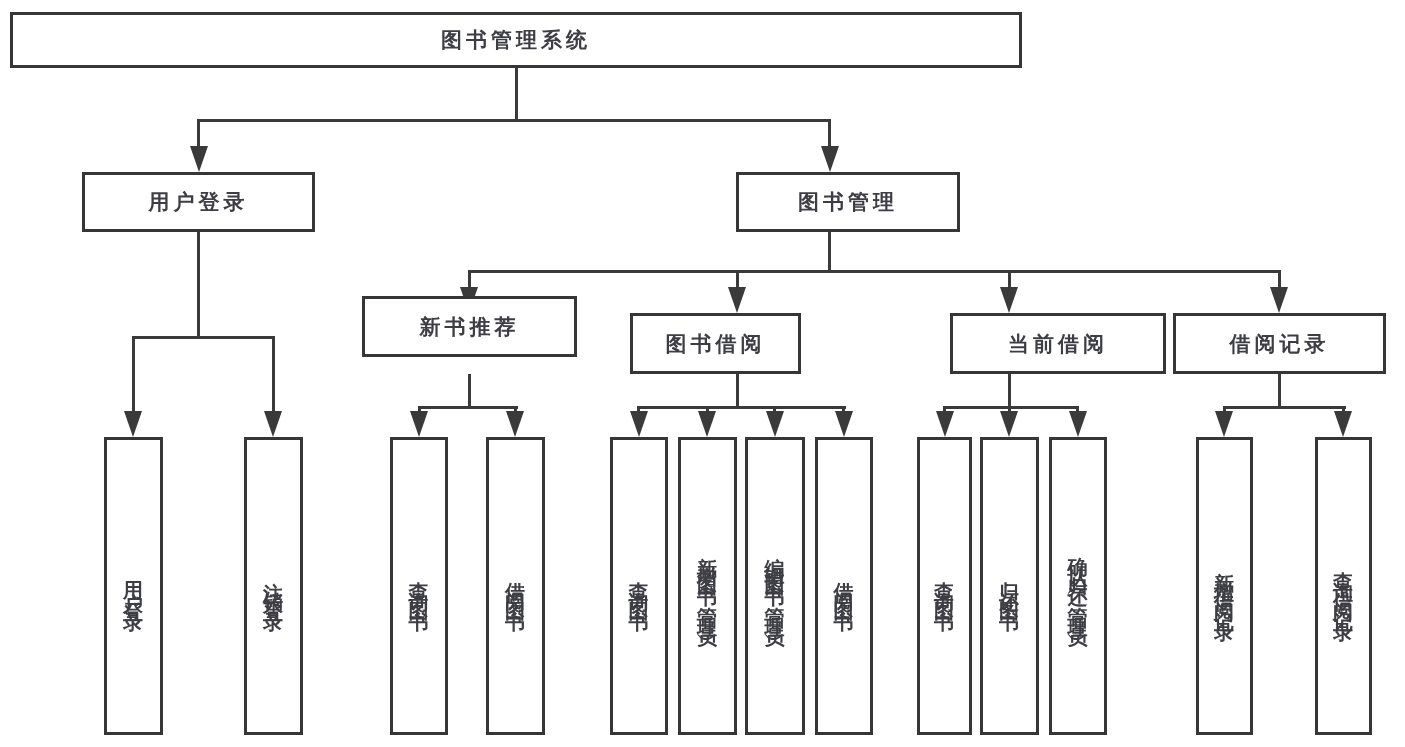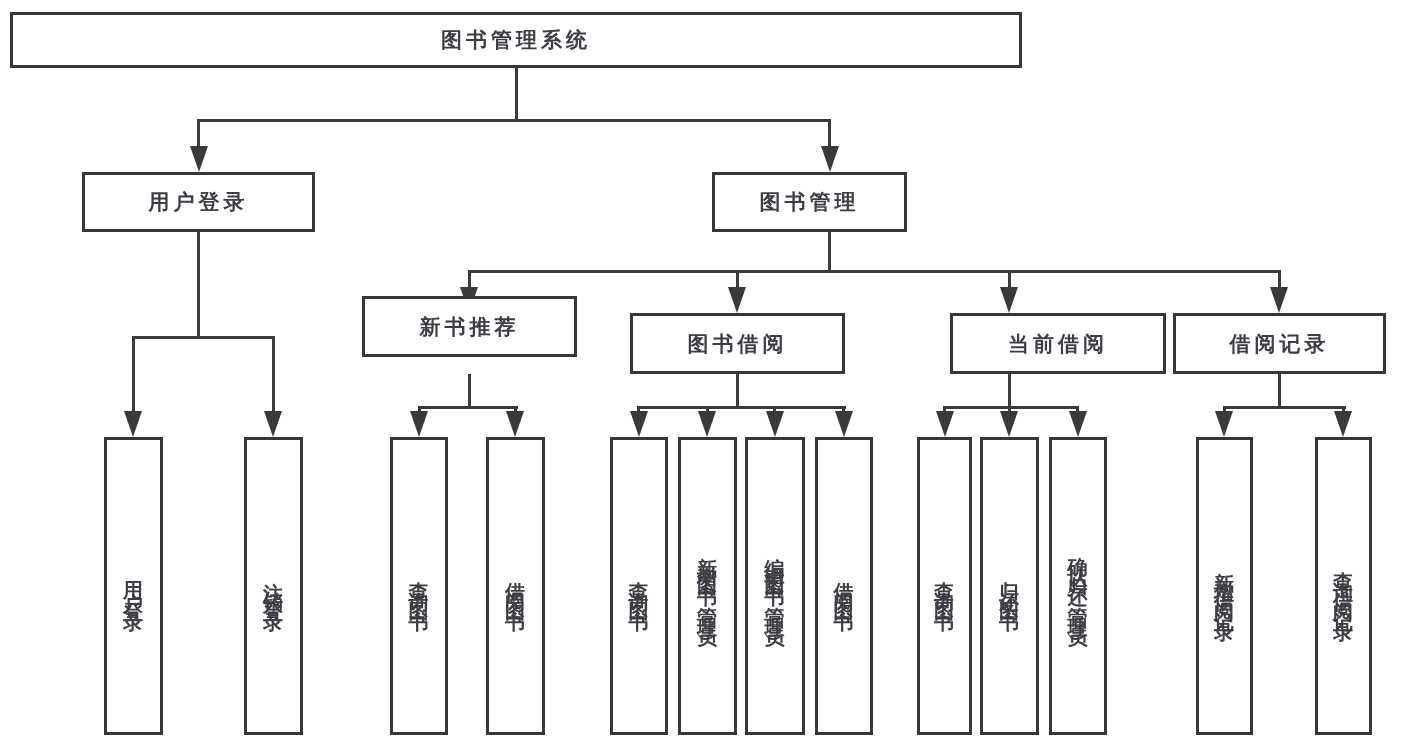--- a/index.html
+++ b/index.html
@@ -35,29 +35,29 @@
 <div class="canvas">
 
   <div class="node" style="left:10px;top:12px;width:1012px;height:56px;">
     <span>图书管理系统</span>
   </div>
 
   <div class="node" style="left:82px;top:172px;width:233px;height:60px;">
     <span>用户登录</span>
   </div>
 
-  <div class="node" style="left:712px;top:172px;width:195px;height:60px;">
+  <div class="node" style="left:736px;top:172px;width:224px;height:60px;">
     <span>图书管理</span>
   </div>
 
   <div class="node" style="left:362px;top:296px;width:215px;height:61px;">
     <span>新书推荐</span>
   </div>
 
-  <div class="node" style="left:630px;top:313px;width:215px;height:61px;">
+  <div class="node" style="left:630px;top:313px;width:171px;height:61px;">
     <span>图书借阅</span>
   </div>
 
   <div class="node" style="left:902px;top:313px;width:216px;height:61px;margin-left:48px;">
     <span>当前借阅</span>
   </div>
 
   <div class="node" style="left:1173px;top:313px;width:213px;height:61px;">
     <span>借阅记录</span>
   </div>

